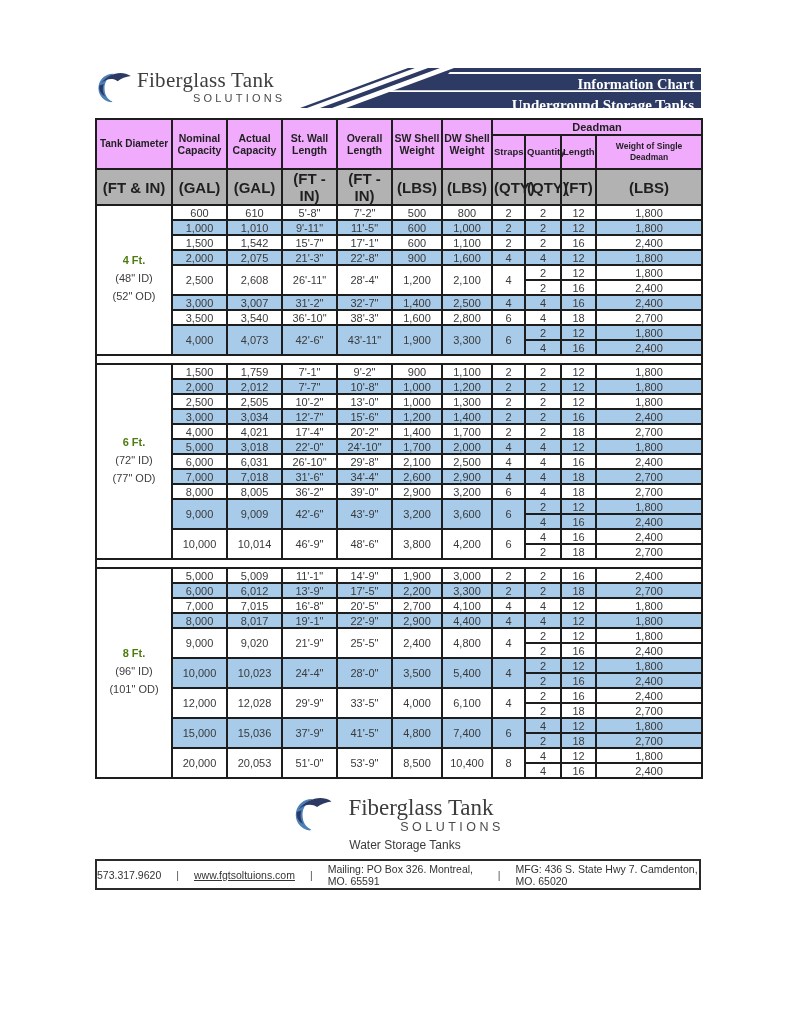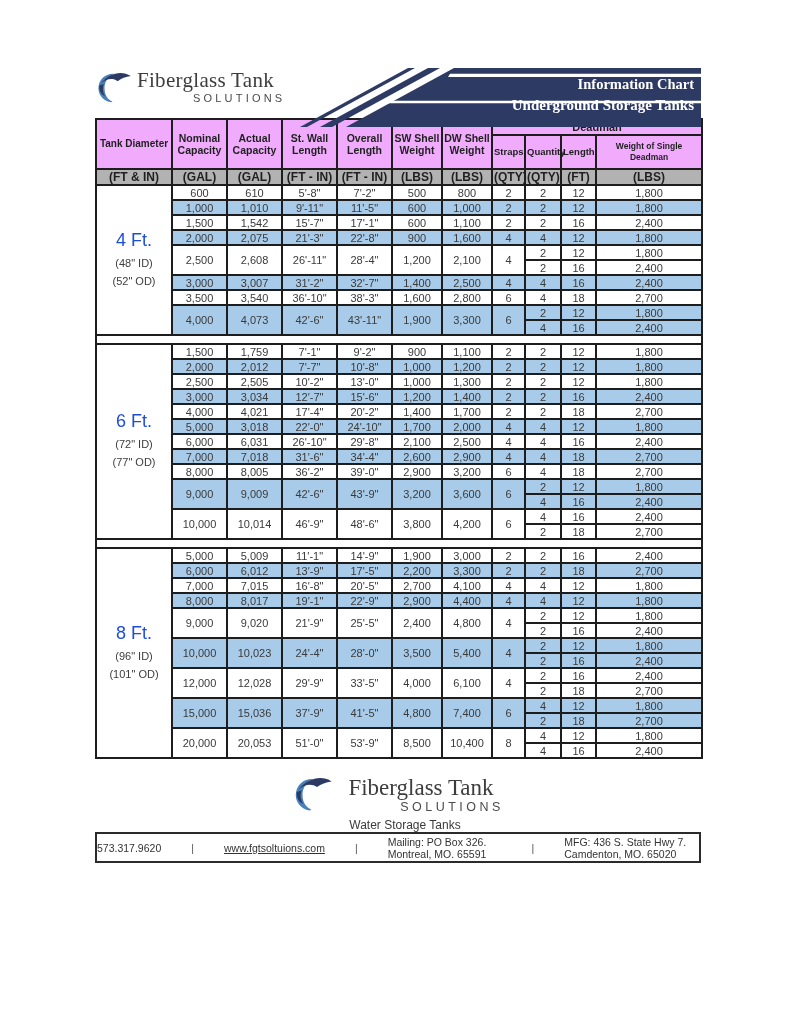--- a/index.html
+++ b/index.html
@@ -8,53 +8,53 @@
           font-family:"Liberation Sans", sans-serif; overflow:hidden; }
   .content { position:absolute; left:95px; top:68px; width:606px; }
 
   
   .header-row { position:relative; height:50px; }
   .logo { position:absolute; left:0; top:0; display:flex; align-items:flex-start; }
   .logo svg { width:38px; height:34px; margin-right:4px; margin-top:2px; }
   .logo-name { font-family:"Liberation Serif", serif; font-size:21px; color:#3d3d3d; letter-spacing:.3px; }
   .logo-sub { font-size:11px; letter-spacing:3.2px; color:#4a4a4a; margin-left:56px; margin-top:-1px; }
 
-  .banner { position:absolute; right:0; top:0; width:415px; height:59px; }
+  .banner { position:absolute; right:0; top:0; width:415px; height:40px; }
   .banner svg { position:absolute; inset:0; width:100%; height:100%; }
   .banner-t1, .banner-t2 { position:absolute; right:7px; font-family:"Liberation Serif", serif;
        font-weight:bold; color:#ffffff; white-space:nowrap; }
   .banner-t1 { top:7px; font-size:14.5px; line-height:18px; }
   .banner-t2 { top:28px; font-size:15px;  line-height:18px; }
 
   
   table.spec { border-collapse:collapse; table-layout:fixed; width:606px; margin-top:0; }
   .spec th, .spec td { border:2px solid #1d1d1d; padding:0 1px; text-align:center; vertical-align:middle; }
   .spec th { background:#f0abfc; color:#1f1f1f; font-size:10.5px; line-height:1.18; font-weight:bold; }
   .spec th.c0 { white-space:nowrap; font-size:10px; }
   .spec th.dman { height:16px; font-size:11px; }
   .spec th.sub { height:34px; font-size:9.5px; }
   .spec th.wsd { font-size:8.5px; line-height:1.25; }
-  .spec td.units { background:#b2b2b2; font-weight:bold; font-size:12px; height:16px; color:#1f1f1f; }
+  .spec td.units { background:#b2b2b2; font-weight:bold; font-size:15px; height:16px; color:#1f1f1f; }
   .spec tbody td { font-size:11px; height:15px; color:#3a3a3a; background:#ffffff; }
   .spec tr.blue td { background:#a8cbe9; }
   .spec td.diam { background:#ffffff; }
-  .diam-title { font-size:18px; font-weight:normal; color:#1d4ed8; margin-bottom:4px; }
+  .diam-title { font-size:11px; font-weight:bold; color:#4d7c0f; margin-bottom:4px; }
   .diam-sub { font-size:11px; color:#3d3d3d; line-height:1.6; }
   .spec tr.gap td { height:9px; background:#ffffff; padding:0; }
 
   
   .footer-logo { margin-top:16px; text-align:center; }
   .f-row { display:inline-flex; align-items:flex-start; }
   .f-row svg { width:42px; height:37px; margin-right:4px; }
   .f-name { font-family:"Liberation Serif", serif; font-size:23px; color:#3d3d3d; }
   .f-sub { font-size:12.5px; letter-spacing:3.5px; color:#4a4a4a; margin-left:62px; margin-top:-1px; text-align:left; }
   .f-tagline { font-size:12px; color:#3a3a3a; margin-top:2px; padding-left:14px; }
 
-  .contact-bar { border:2.5px solid #2b2b2b; height:31px; display:flex;
-       align-items:center; justify-content:center; gap:30px; font-size:10.5px; color:#333333; }
+  .contact-bar { margin-top:7px; border:2.5px solid #2b2b2b; height:31px; display:flex;
+       align-items:center; justify-content:center; gap:15px; font-size:10.5px; color:#333333; }
   .contact-bar .pipe { color:#555555; }
   .contact-bar .link { text-decoration:underline; cursor:pointer; }
 </style>
 </head>
 <body>
 
 <div class="page">
   <div class="content">
 
     <div class="header-row">

